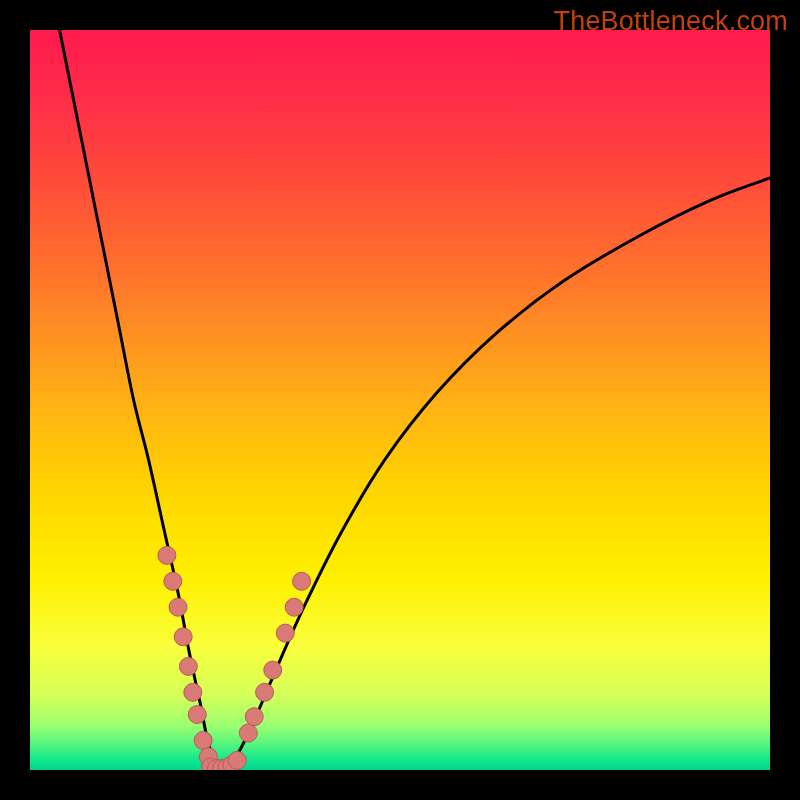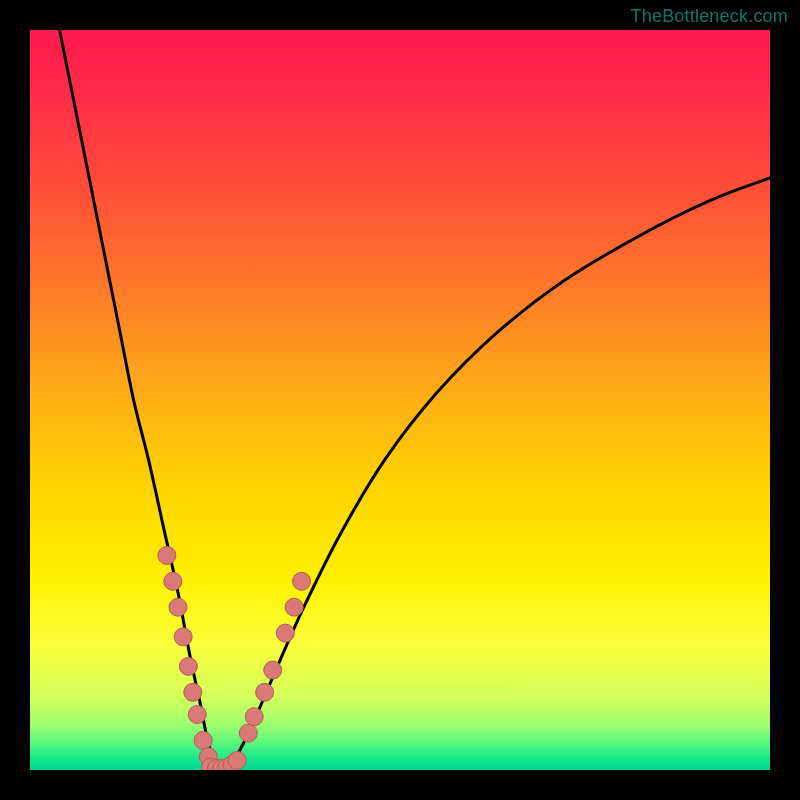--- a/index.html
+++ b/index.html
@@ -28,22 +28,22 @@
     inset: 0;
   }
   .curve-svg {
     position: absolute;
     inset: 0;
   }
   .watermark {
     position: absolute;
     top: 6px;
     right: 12px;
-    color: #0f766e;
-    font-size: 18px;
+    color: #c2410c;
+    font-size: 27px;
     font-weight: 400;
     letter-spacing: 0.2px;
   }
 </style>
 </head>
 <body>
 
 <div class="frame">
 
   <div class="plot-area">

